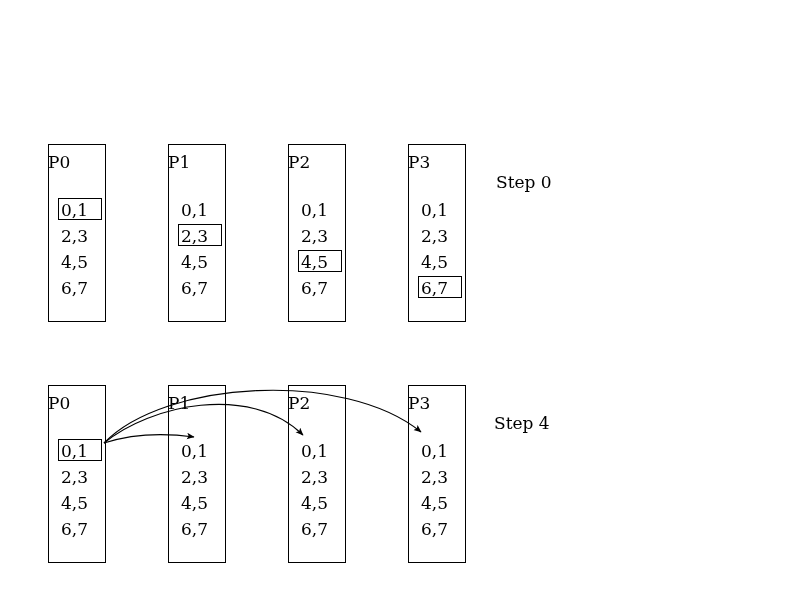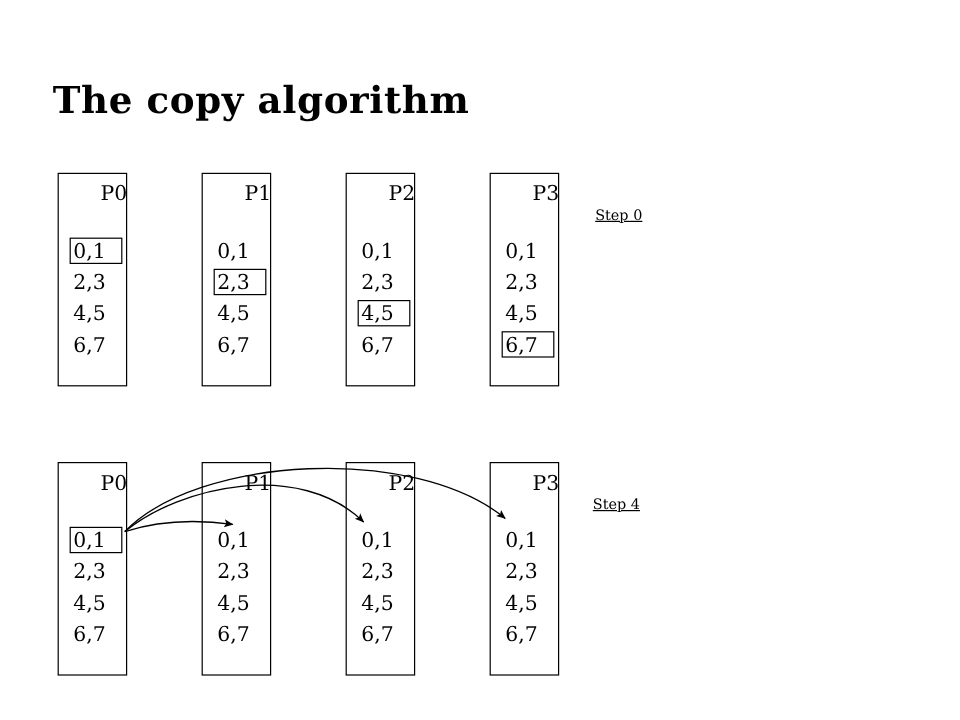--- a/index.html
+++ b/index.html
@@ -39,21 +39,21 @@
     position: absolute;
     width: 58px;
     height: 178px;
     border: 1px solid #000;
     background: transparent;
     box-sizing: border-box;
   }
   .proc-label {
     position: absolute;
     width: 58px;
-    text-align: right;
+    text-align: left;
     font-family: "DejaVu Serif", serif;
     font-size: 17px;
     line-height: 17px;
   }
   .mem-cell {
     position: absolute;
     width: 44px;
     height: 22px;
     font-family: "DejaVu Serif", serif;
     font-size: 17px;
@@ -62,39 +62,37 @@
     padding-left: 2px;
     box-sizing: border-box;
     border: 1px solid transparent;
   }
   .mem-cell.boxed {
     border: 1px solid #000;
   }
   .step-label {
     position: absolute;
     font-family: "DejaVu Serif", serif;
-    font-size: 12px;
+    font-size: 17px;
     white-space: nowrap;
-    text-decoration: underline;
   }
   svg.arrows {
     position: absolute;
     left: 0;
     top: 0;
     width: 800px;
     height: 600px;
     pointer-events: none;
   }
 </style>
 </head>
 <body>
 
 <div id="slide">
 
-  <div id="title">The copy algorithm</div>
 
   <div class="step-group">
 
     <div class="proc-box" style="left:48px; top:144px;"></div>
     <div class="proc-label" style="left:48px; top:154px;">P0</div>
     <div class="mem-cell boxed" style="left:58px; top:198px;">0,1</div>
     <div class="mem-cell" style="left:58px; top:224px;">2,3</div>
     <div class="mem-cell" style="left:58px; top:250px;">4,5</div>
     <div class="mem-cell" style="left:58px; top:276px;">6,7</div>
 

